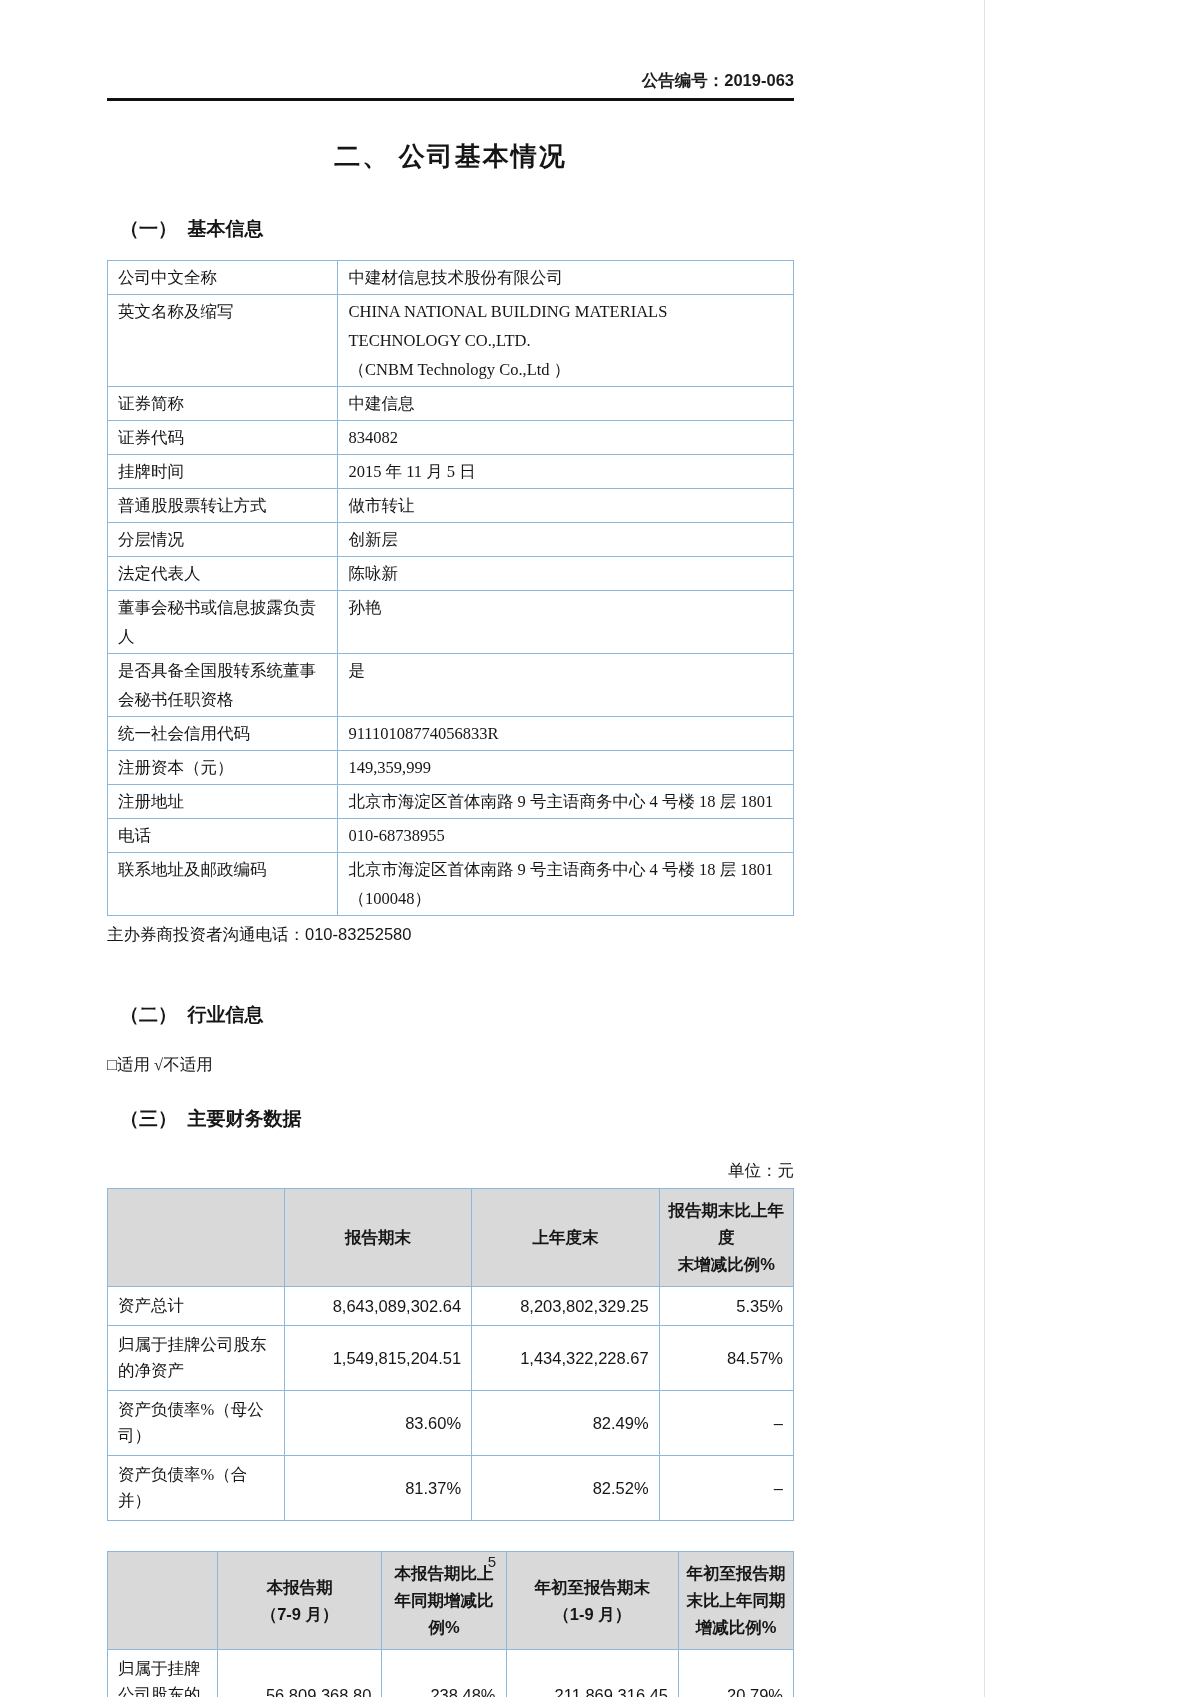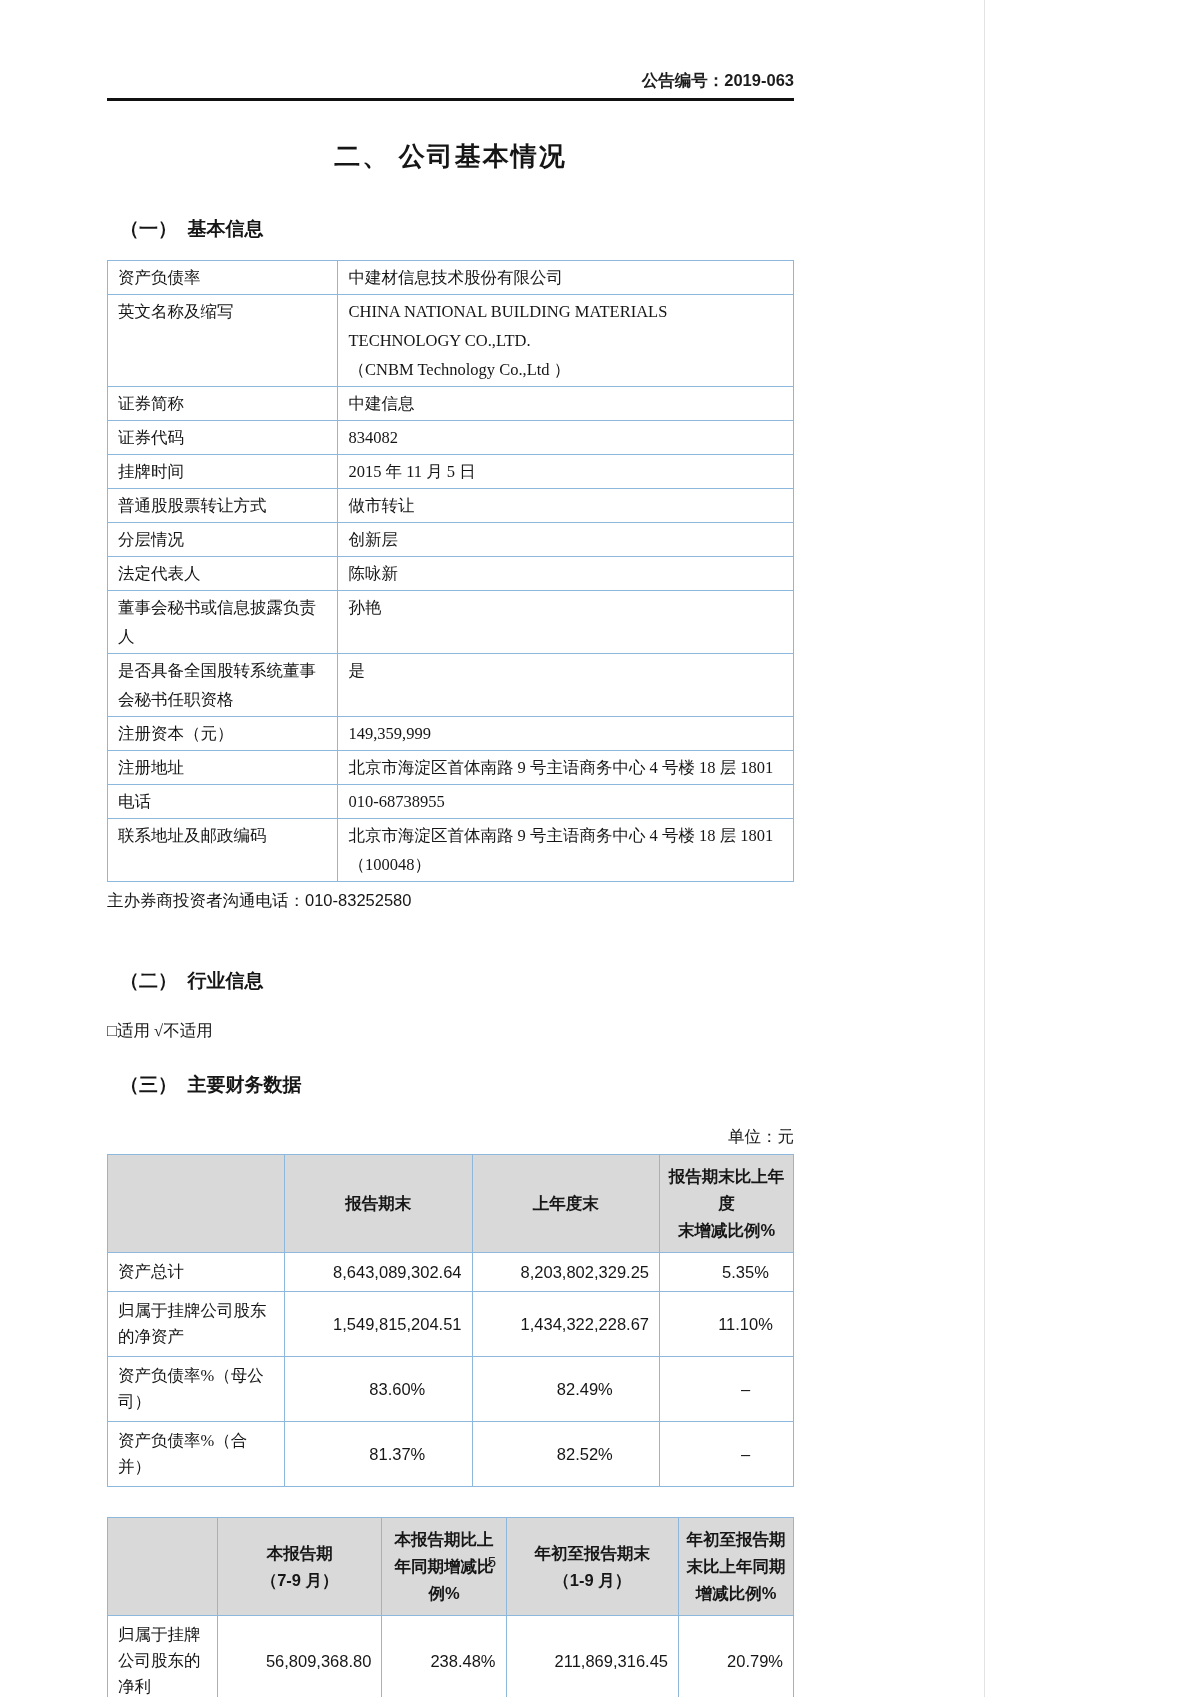--- a/index.html
+++ b/index.html
@@ -88,21 +88,21 @@
     padding: 8px 6px;
     font-family: "Liberation Sans", "DejaVu Sans", sans-serif;
   }
   .fin-table th.corner { background: #d9d9d9; }
   .fin-table td {
     padding: 6px 10px;
     line-height: 26px;
   }
   .fin-table td.lbl { text-align: left; }
   .fin-table td.num {
-    text-align: center;
+    text-align: right;
     font-family: "Liberation Sans", "DejaVu Sans", sans-serif;
     padding-left: 48px;
   }
   
   .t1-c0 { width: 37.2%; }
   .t1-c1 { width: 21.2%; }
   .t1-c2 { width: 20.2%; }
   .t1-c3 { width: 21.4%; }
   
   .t2-c0 { width: 30.8%; }
@@ -130,21 +130,21 @@
   <div class="doc-header">公告编号：2019-063</div>
   <hr class="header-rule">
 
   <h1 class="doc-title">二、 公司基本情况</h1>
 
   <h2 class="section-heading">（一）  基本信息</h2>
 
   <table class="info-table">
     <tbody>
       <tr>
-        <td class="lbl">资产负债率</td>
+        <td class="lbl">公司中文全称</td>
         <td class="val">中建材信息技术股份有限公司</td>
       </tr>
       <tr>
         <td class="lbl">英文名称及缩写</td>
         <td class="val">CHINA NATIONAL BUILDING MATERIALS TECHNOLOGY CO.,LTD.
 （CNBM Technology Co.,Ltd ）</td>
       </tr>
       <tr>
         <td class="lbl">证券简称</td>
         <td class="val">中建信息</td>
@@ -169,20 +169,24 @@
         <td class="lbl">法定代表人</td>
         <td class="val">陈咏新</td>
       </tr>
       <tr>
         <td class="lbl">董事会秘书或信息披露负责人</td>
         <td class="val">孙艳</td>
       </tr>
       <tr>
         <td class="lbl">是否具备全国股转系统董事会秘书任职资格</td>
         <td class="val">是</td>
+      </tr>
+      <tr>
+        <td class="lbl">统一社会信用代码</td>
+        <td class="val">91110108774056833R</td>
       </tr>
       <tr>
         <td class="lbl">注册资本（元）</td>
         <td class="val">149,359,999</td>
       </tr>
       <tr>
         <td class="lbl">注册地址</td>
         <td class="val">北京市海淀区首体南路 9 号主语商务中心 4 号楼 18 层 1801</td>
       </tr>
       <tr>
@@ -219,21 +223,21 @@
       <tr>
         <td class="lbl">资产总计</td>
         <td class="num">8,643,089,302.64</td>
         <td class="num">8,203,802,329.25</td>
         <td class="num">5.35%</td>
       </tr>
       <tr>
         <td class="lbl">归属于挂牌公司股东的净资产</td>
         <td class="num">1,549,815,204.51</td>
         <td class="num">1,434,322,228.67</td>
-        <td class="num">11.10%</td>
+        <td class="num">84.57%</td>
       </tr>
       <tr>
         <td class="lbl">资产负债率%（母公司）</td>
         <td class="num">83.60%</td>
         <td class="num">82.49%</td>
         <td class="num">–</td>
       </tr>
       <tr>
         <td class="lbl">资产负债率%（合并）</td>
         <td class="num">81.37%</td>

